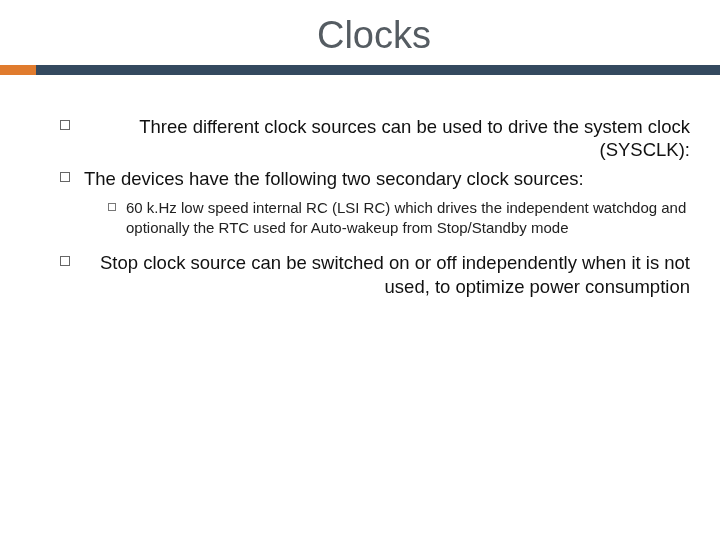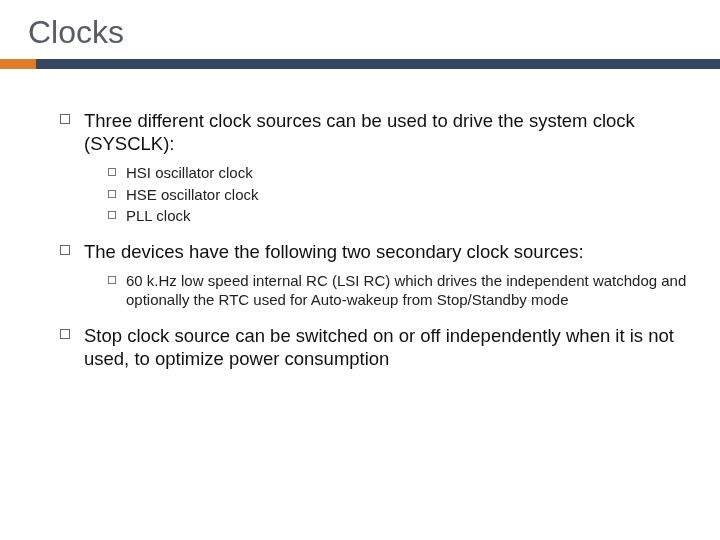--- a/index.html
+++ b/index.html
@@ -8,23 +8,24 @@
     height: 540px;
     background: #fff;
     font-family: Arial, Helvetica, sans-serif;
     color: #222;
     overflow: hidden;
   }
   .title-block {
     padding: 14px 0 6px 28px;
   }
   .title {
-    font-size: 32px;
+    font-size: 38px;
     font-weight: 400;
     color: #555c62;
+    text-align: center;
   }
   .underline-row {
     display: flex;
     width: 720px;
     height: 10px;
     margin-top: 2px;
   }
   .accent {
     width: 36px;
     height: 100%;
@@ -35,20 +36,21 @@
     height: 100%;
     background: #34495f;
   }
   .content {
     padding: 40px 30px 0 60px;
   }
   .bullet {
     display: flex;
     align-items: flex-start;
     margin-bottom: 6px;
+    text-align: right;
   }
   .box {
     width: 10px;
     height: 10px;
     border: 1px solid #666;
     flex-shrink: 0;
     margin-top: 5px;
     margin-right: 14px;
   }
   .lvl1-text {
@@ -88,34 +90,20 @@
   <div class="accent"></div>
   <div class="rule"></div>
 </div>
 
 <div class="content">
 
   <div class="bullet">
     <div class="box"></div>
     <div class="lvl1-text">Three different clock sources can be used to drive the system clock (SYSCLK):</div>
   </div>
-  <div class="sublist">
-    <div class="sub-bullet">
-      <div class="sub-box"></div>
-      <div class="sub-text">HSI oscillator clock</div>
-    </div>
-    <div class="sub-bullet">
-      <div class="sub-box"></div>
-      <div class="sub-text">HSE oscillator clock</div>
-    </div>
-    <div class="sub-bullet">
-      <div class="sub-box"></div>
-      <div class="sub-text">PLL clock</div>
-    </div>
-  </div>
 
   <div class="bullet">
     <div class="box"></div>
     <div class="lvl1-text">The devices have the following two secondary clock sources:</div>
   </div>
   <div class="sublist">
     <div class="sub-bullet">
       <div class="sub-box"></div>
       <div class="sub-text">60 k.Hz low speed internal RC (LSI RC) which drives the independent watchdog and optionally the RTC used for Auto-wakeup from Stop/Standby mode</div>
     </div>

